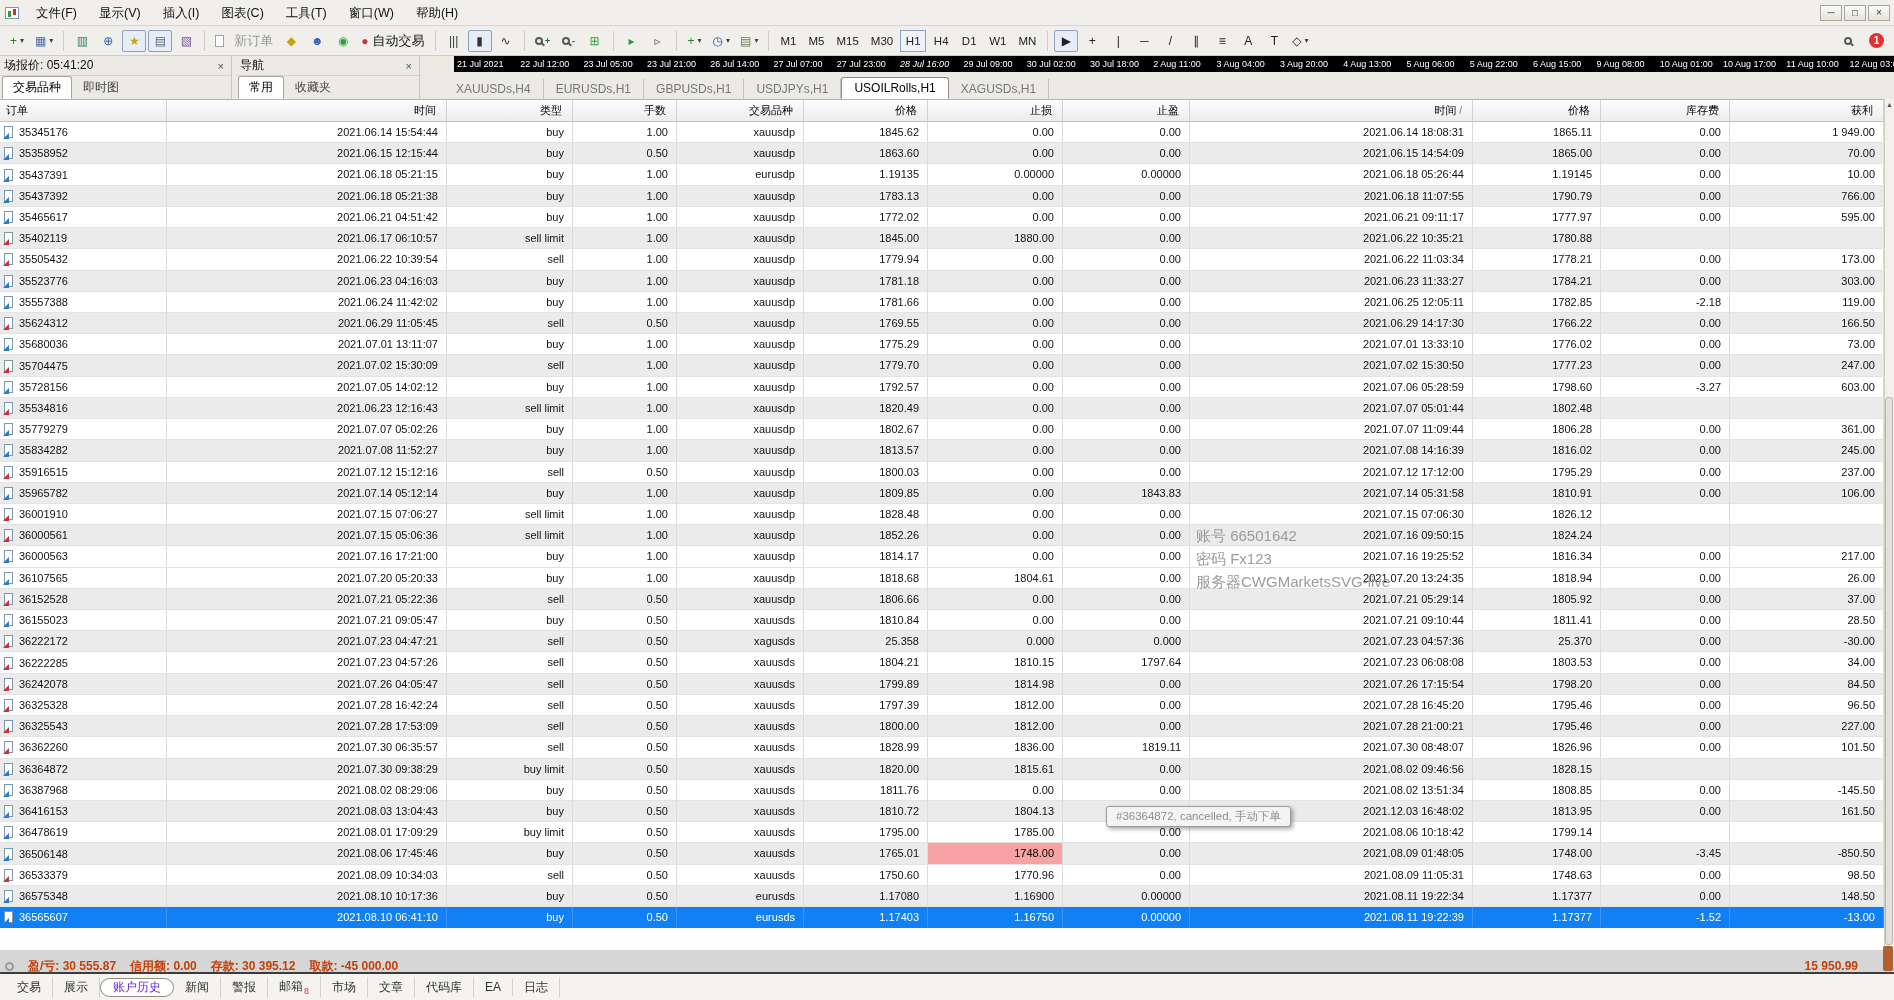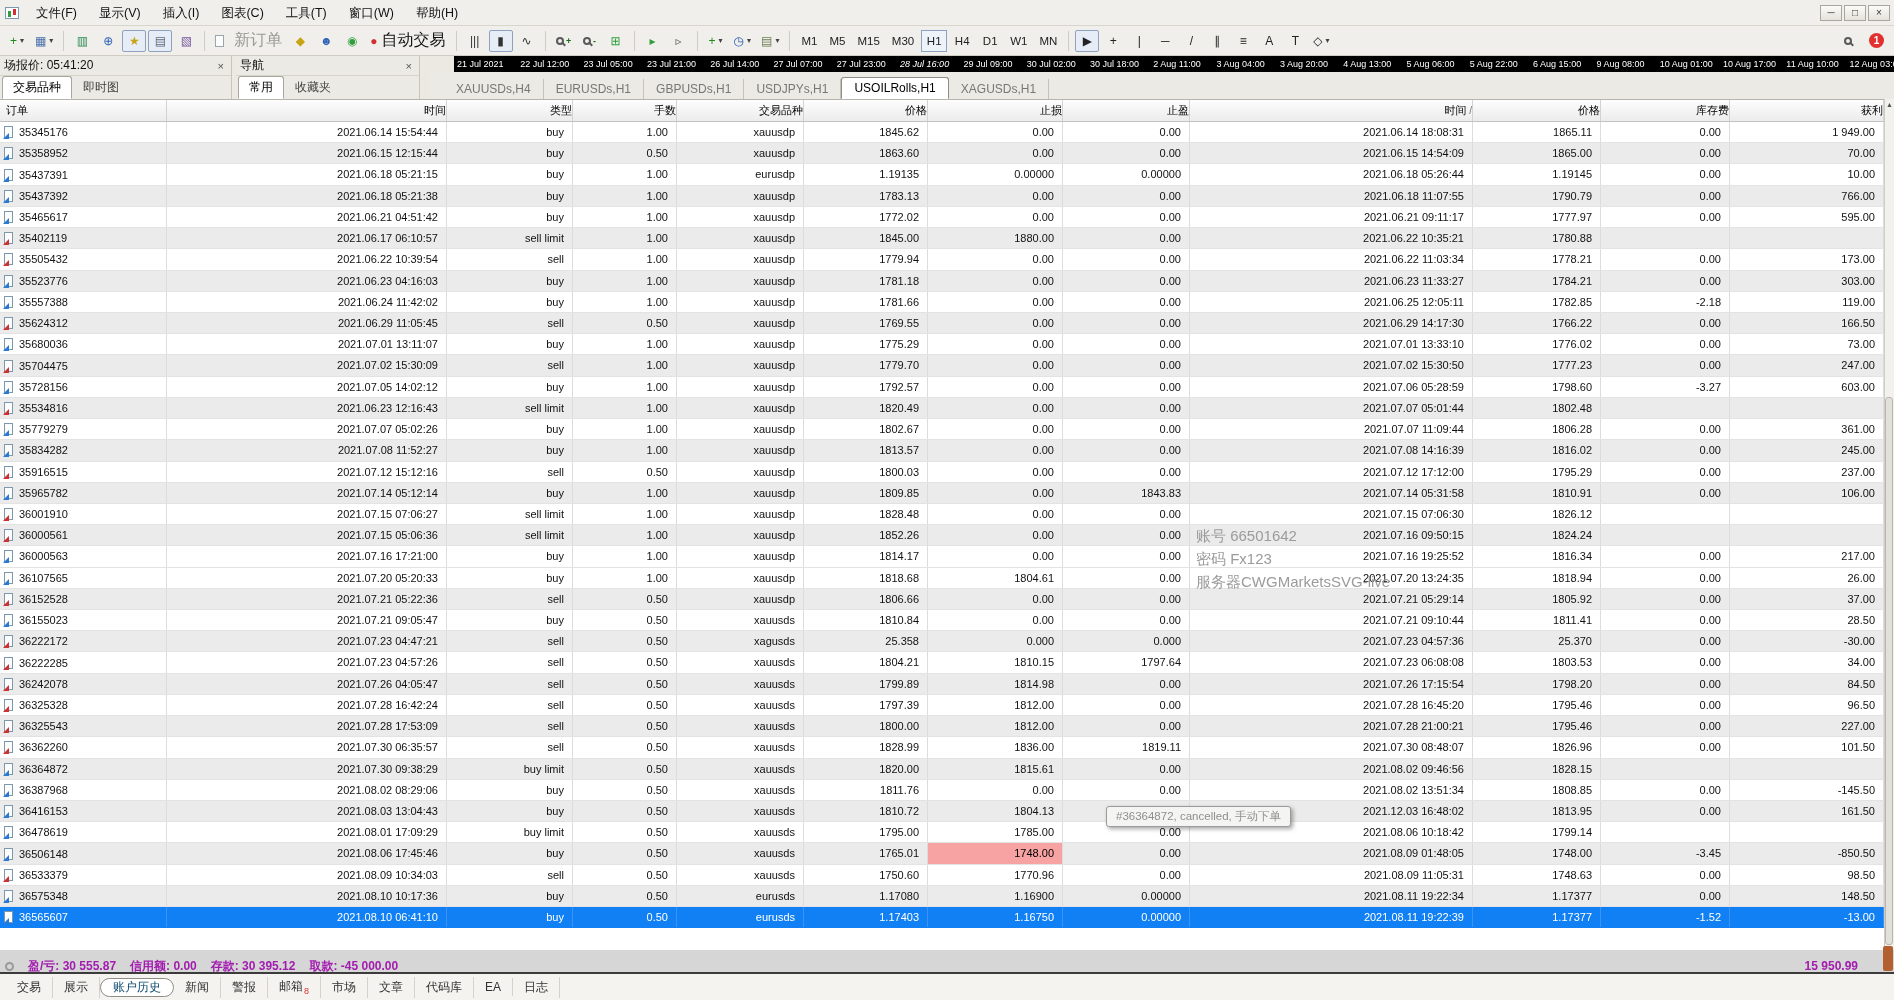--- a/index.html
+++ b/index.html
@@ -16,21 +16,21 @@
   .win-btn{width:22px;height:16px;border:1px solid #a9a69e;background:linear-gradient(#fbfbf9,#e4e2da);
            font-size:10px;line-height:14px;text-align:center;color:#333;}
   
   .toolbar{position:absolute;top:26px;left:0;width:100%;height:30px;background:#f0efeb;
            border-bottom:1px solid #cfccc4;display:flex;align-items:center;padding-left:4px;}
   .tbtn{height:22px;min-width:24px;display:flex;align-items:center;justify-content:center;
         padding:0 3px;margin:0 1px;border:1px solid transparent;border-radius:2px;font-size:12px;}
   .tbtn.pressed{border-color:#8fa2bd;background:#e7edf7;}
   .tbtn.disabled .tlabel{color:#9a9a94;}
   .tbtn .glyph{font-size:12px;line-height:12px;}
-  .tlabel{font-size:16px;margin-left:4px;white-space:nowrap;}
+  .tlabel{font-size:13px;margin-left:4px;white-space:nowrap;}
   .dd{font-size:8px;color:#444;margin-left:3px;}
   .tsep{width:1px;height:20px;background:#cfccc4;margin:0 5px;}
   .mag{width:8px;height:8px;border:2px solid #5a5a5a;border-radius:50%;position:relative;display:inline-block;}
   .mag::after{content:'';position:absolute;width:5px;height:2px;background:#5a5a5a;right:-4px;bottom:-2px;transform:rotate(45deg);}
   .magsign{font-size:9px;font-weight:bold;margin-left:2px;color:#1c6e1c;}
   .tf-btn{height:22px;min-width:26px;text-align:center;font-size:11.5px;line-height:20px;
           border:1px solid transparent;margin:0 1px;padding:0 4px;color:#222;}
   .tf-btn.pressed{border-color:#8fa2bd;background:#eef2f9;}
   .tb-right{margin-left:auto;display:flex;align-items:center;gap:8px;padding-right:10px;}
   .badge{width:15px;height:15px;border-radius:50%;background:#e03030;color:#fff;font-size:10px;
@@ -48,21 +48,21 @@
   
   .chart-axis{position:absolute;top:56px;left:454px;width:1464px;height:16px;background:#000;overflow:hidden;}
   .axis-label{position:absolute;top:3px;color:#fff;font-size:9px;white-space:nowrap;}
   .chart-tabs{position:absolute;top:72px;left:430px;width:1464px;height:27px;background:#eceae4;
               display:flex;align-items:flex-end;padding-left:14px;}
   .ctab{font-size:12px;color:#777;padding:3px 12px;border-right:1px solid #c5c2ba;white-space:nowrap;}
   .ctab.active{background:#fff;color:#000;border:1px solid #8f8c84;border-bottom-color:#fff;border-radius:3px 3px 0 0;}
   
   .thead{position:absolute;top:99px;left:0;width:1884px;height:23px;display:flex;
          background:linear-gradient(#fdfdfd,#ececec);border-top:1px solid #b7b4ac;border-bottom:1px solid #c2c2c2;}
-  .hcell{font-size:11px;line-height:21px;text-align:right;padding-right:0;border-right:1px solid #d2d2d2;color:#000;}
+  .hcell{font-size:11px;line-height:21px;text-align:right;padding-right:10px;border-right:1px solid #d2d2d2;color:#000;}
   .hcell.first{text-align:left;padding-left:6px;}
   .sortmark{color:#777;font-size:10px;}
   .tbody{position:absolute;top:122px;left:0;width:1884px;height:828px;background:#fff;}
   .trow{display:flex;height:21.23px;border-bottom:1px solid #e3e3e3;background:#fff;}
   .trow.even{background:#ebebeb;}
   .trow.selected{background:#1180f5;color:#fff;border-bottom-color:#1180f5;}
   .trow.selected .cell{border-right-color:#3b93f7;}
   .cell{font-size:11px;line-height:20px;text-align:right;padding-right:8px;border-right:1px solid #dcdcdc;
         white-space:nowrap;overflow:hidden;}
   .cell.first{text-align:left;padding-left:4px;display:flex;align-items:center;}
@@ -81,30 +81,30 @@
   .account-overlay{position:absolute;left:1196px;top:524px;z-index:5;color:#9b9b9b;font-size:15px;line-height:23px;}
   .tooltip{position:absolute;left:1106px;top:806px;z-index:6;background:#f4f4f2;border:1px solid #9a9a9a;
            border-radius:3px;padding:2px 9px;font-size:11.5px;color:#8f8f8f;box-shadow:2px 2px 4px rgba(0,0,0,.35);white-space:nowrap;}
   
   .vscroll{position:absolute;top:99px;left:1884px;width:10px;height:851px;background:#f3f1ee;border-left:1px solid #d0cdc5;}
   .vs-up{position:absolute;top:2px;left:0;width:100%;text-align:center;font-size:7px;color:#555;}
   .vs-thumb{position:absolute;top:298px;left:1px;width:7px;height:548px;background:#e2e0db;border:1px solid #b9b6ae;border-radius:3px;}
   .scroll-grip{position:absolute;left:1883px;top:946px;width:10px;height:25px;background:#b26030;border-radius:2px;z-index:7;}
   
   .statusbar{position:absolute;top:950px;left:0;width:100%;height:32px;background:#d6d6d6;
-             display:flex;align-items:center;font-size:12px;font-weight:bold;color:#a21caf;justify-content:flex-end;}
+             display:flex;align-items:center;font-size:12px;font-weight:bold;color:#c2410c;justify-content:flex-end;}
   .status-icon{width:9px;height:9px;border:2px solid #9a9a9a;border-radius:50%;margin:0 8px 0 5px;flex:none;}
   .statusbar span{margin-right:14px;white-space:nowrap;}
   .status-total{margin-left:auto;padding-right:22px;}
   .status-sep{position:absolute;top:972px;left:0;width:100%;height:2px;background:#3c3c3c;}
   
   .bottombar{position:absolute;top:974px;left:0;width:100%;height:26px;background:#f4f3f0;
              display:flex;align-items:center;padding-left:6px;}
   .btab{font-size:12px;color:#333;padding:2px 11px;border-right:1px solid #d5d2ca;white-space:nowrap;}
-  .btab.active{background:#fff;border:1px solid #8f8c84;border-radius:10px;color:#0c4a6e;padding:0 12px;}
+  .btab.active{background:#fff;border:1px solid #8f8c84;border-radius:10px;color:#6d28d9;padding:0 12px;}
   .mailbadge{color:#e03030;font-size:9px;vertical-align:sub;margin-left:1px;}
 </style>
 </head>
 <body>
 
 <div class="window">
 
   <div class="menubar">
     <span class="app-icon"></span>
     <div style="display:flex">

